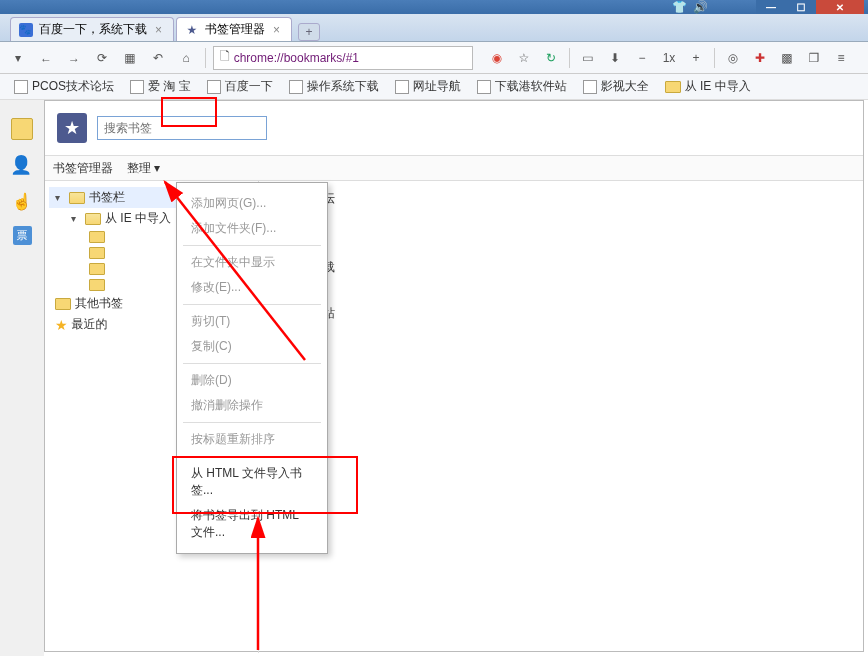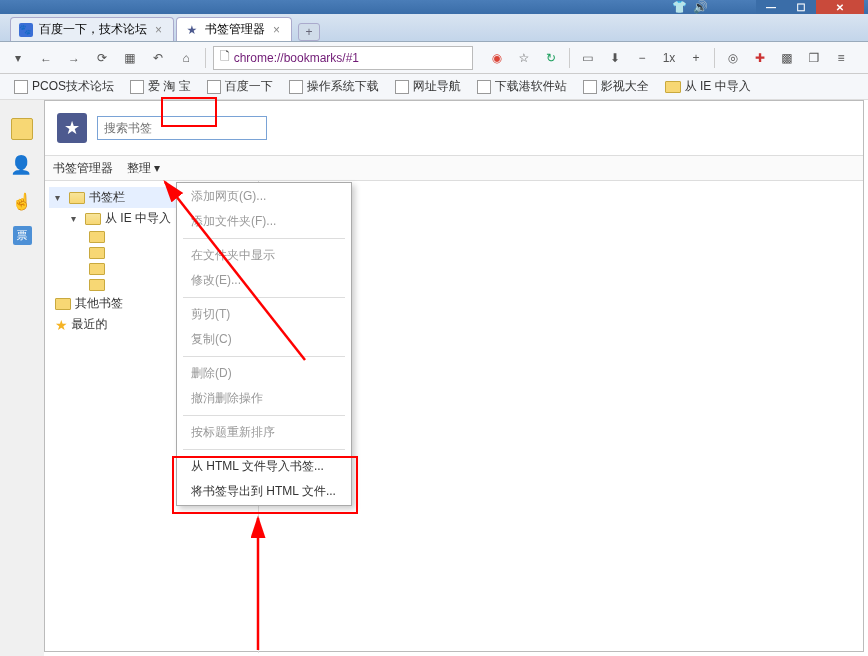--- a/index.html
+++ b/index.html
@@ -66,21 +66,21 @@
 .tree-indent2 { padding-left: 40px; }
 .disclosure { width:10px; color:#555; font-size:10px; }
 .folder-ic { width: 16px; height: 12px; background: #f7d774; border: 1px solid #c9a93e; border-radius:1px; }
 .folder-open { background: linear-gradient(#f7e49a,#f7d774); }
 .star-ic { color:#f5b325; font-size:14px; }
 
 .list-item { display: flex; align-items: center; gap: 6px; padding: 3px 4px; color: #333; cursor: pointer; }
 .page-ic { width:14px; height:14px; border:1px solid #999; background:#fff; }
 
 
-.dropdown { position: absolute; left: 176px; top: 182px; width: 176px; background: #fff; border: 1px solid #aaa; box-shadow: 3px 3px 6px rgba(0,0,0,.2); z-index: 50; padding: 1px 0; }
+.dropdown { position: absolute; left: 176px; top: 182px; width: 152px; background: #fff; border: 1px solid #aaa; box-shadow: 3px 3px 6px rgba(0,0,0,.2); z-index: 50; padding: 8px 0; }
 .dd-item { padding: 4px 14px; color: #999; cursor: default; }
 .dd-item.enabled { color: #333; cursor: pointer; }
 .dd-sep { height:1px; background:#ddd; margin:4px 6px; }
 
 
 .red-box-2 { position:absolute; left:172px; top:456px; width:186px; height:58px; border:2px solid red; z-index:60; pointer-events:none; }
 
 
 .arrow-svg { position:absolute; z-index:70; pointer-events:none; }
 </style>
@@ -95,21 +95,21 @@
   <div class="win-controls">
     <div class="win-btn win-min">—</div>
     <div class="win-btn win-max">☐</div>
     <div class="win-btn win-close">✕</div>
   </div>
 </div>
 
 <div class="tabstrip">
   <div class="tab">
     <span class="tab-favicon" style="background:#3b6fd6;border-radius:2px;color:#fff;font-size:10px;">🐾</span>
-    <span>百度一下，技术论坛</span>
+    <span>百度一下，系统下载</span>
     <span class="tab-close">×</span>
   </div>
   <div class="tab active">
     <span class="tab-favicon" style="color:#4d5a8f;">★</span>
     <span>书签管理器</span>
     <span class="tab-close">×</span>
   </div>
   <div class="tab-new">+</div>
 </div>
 

